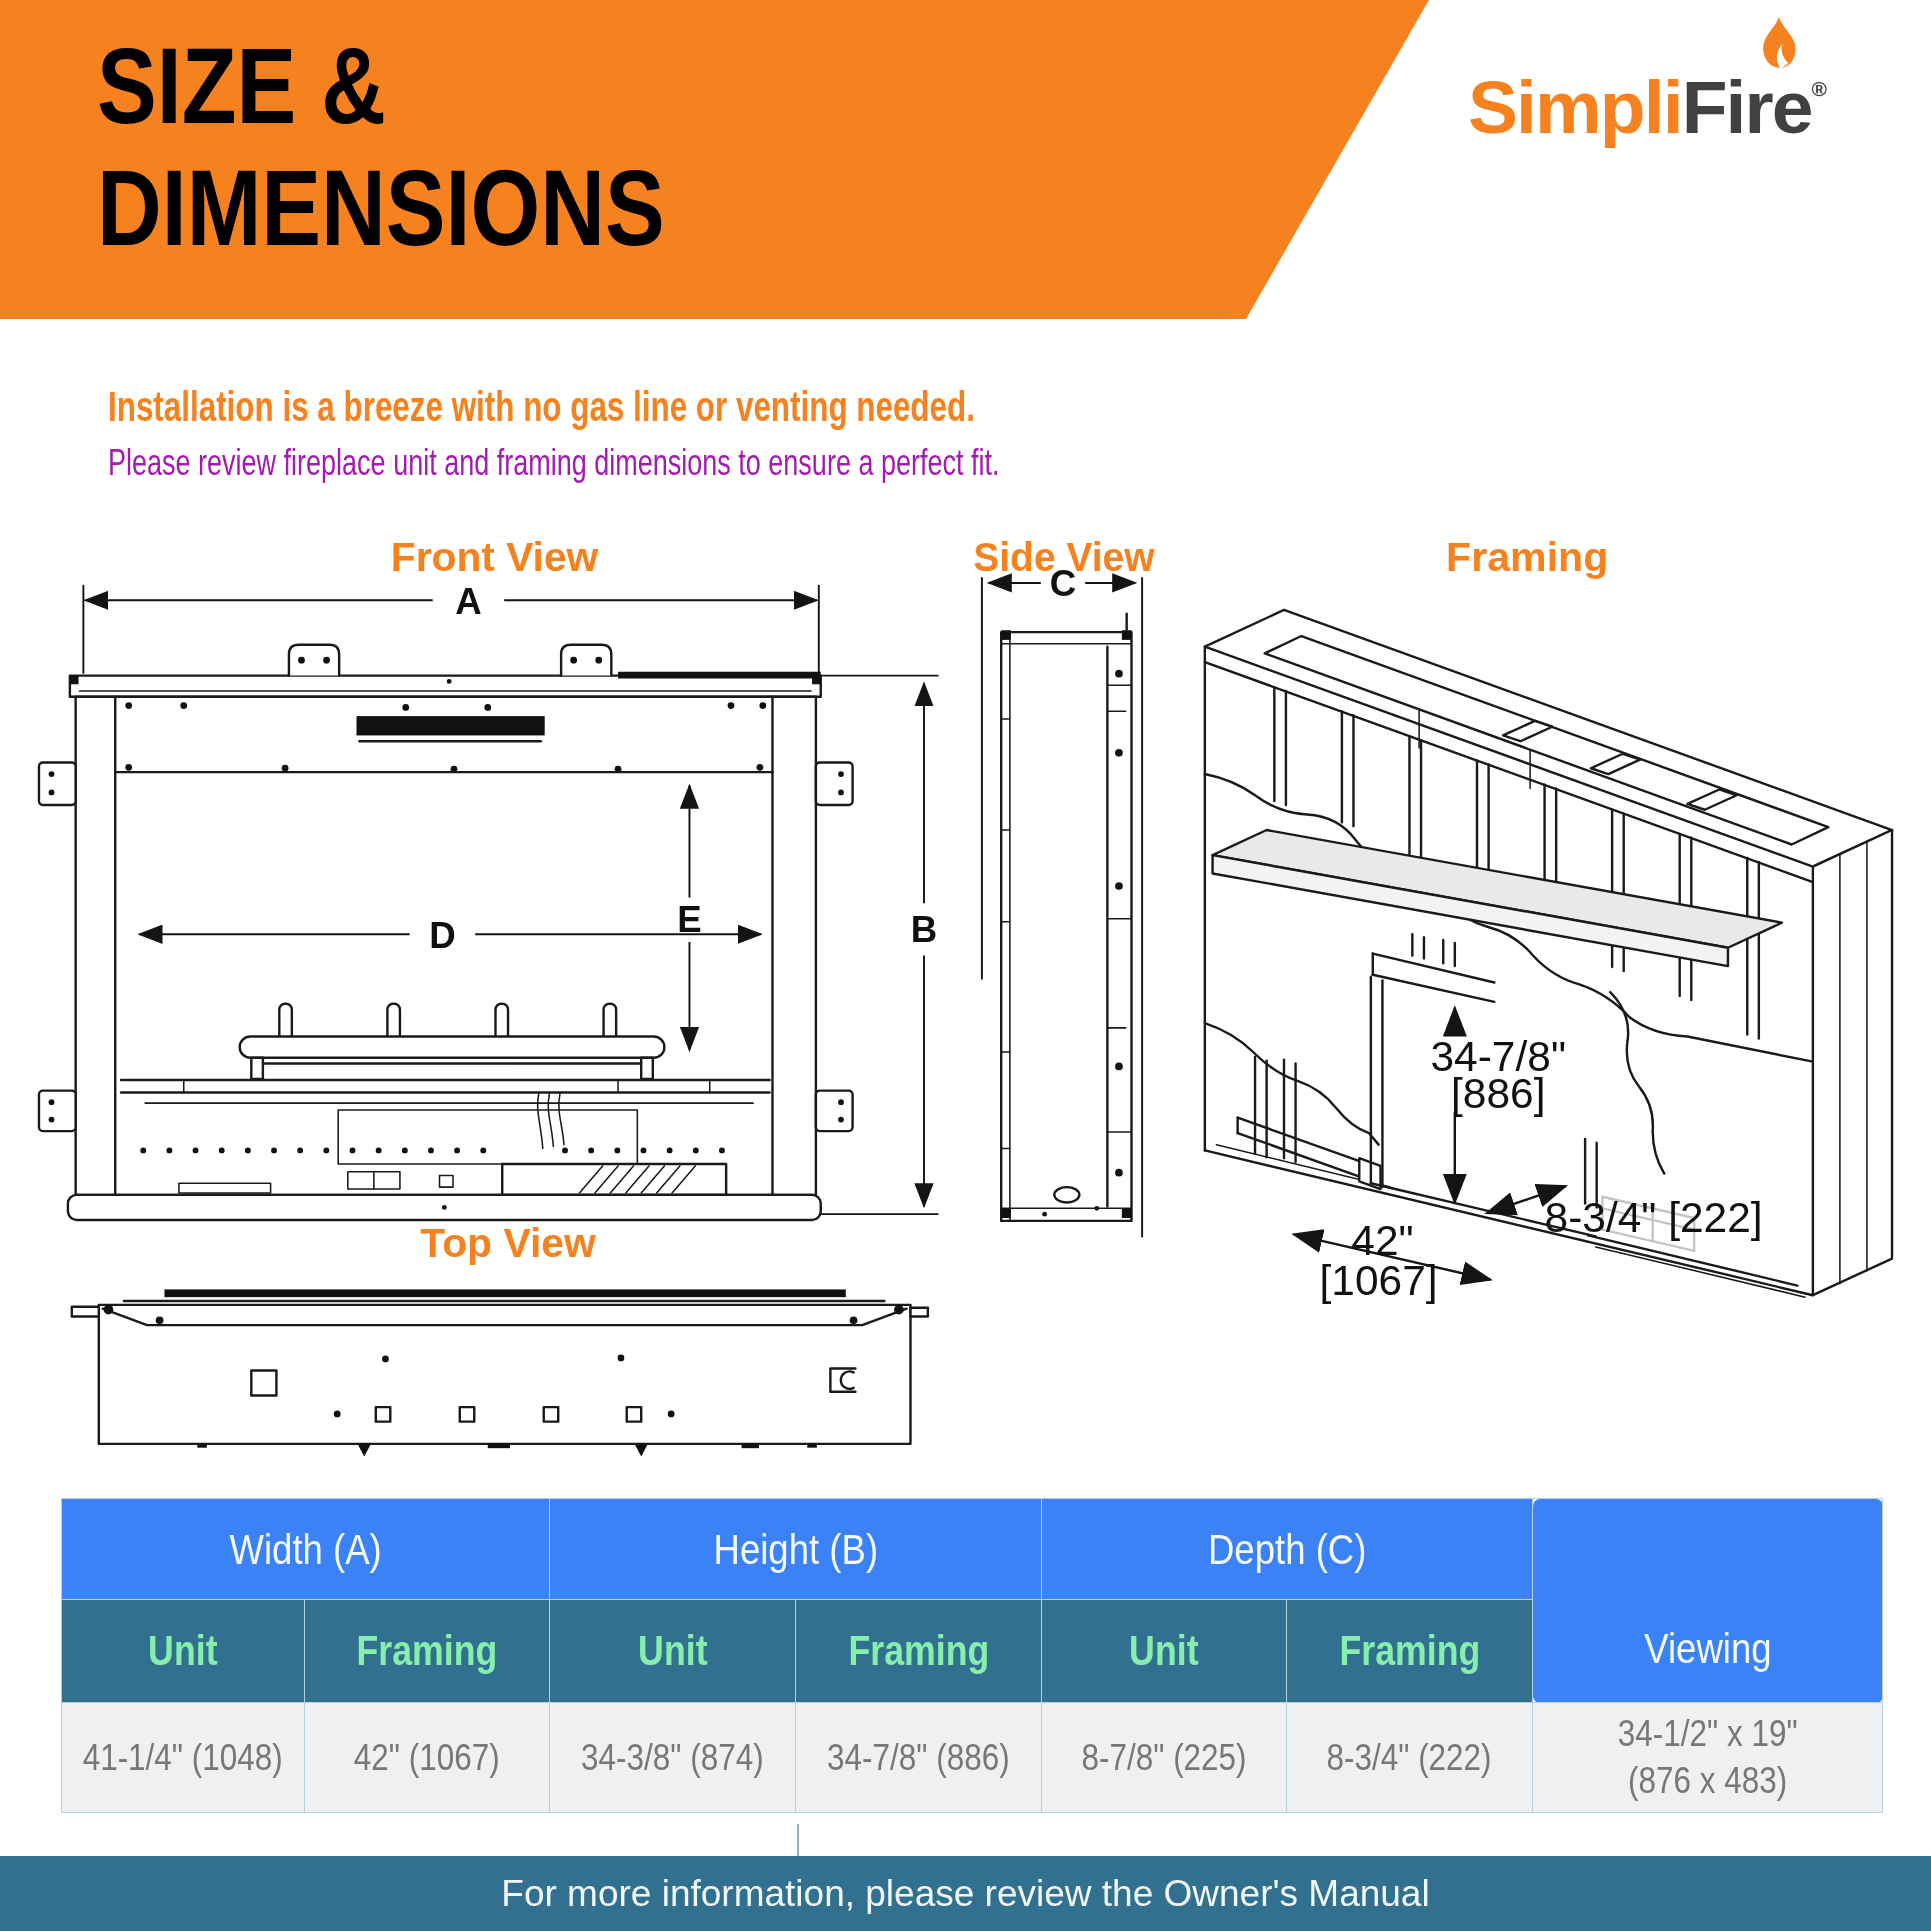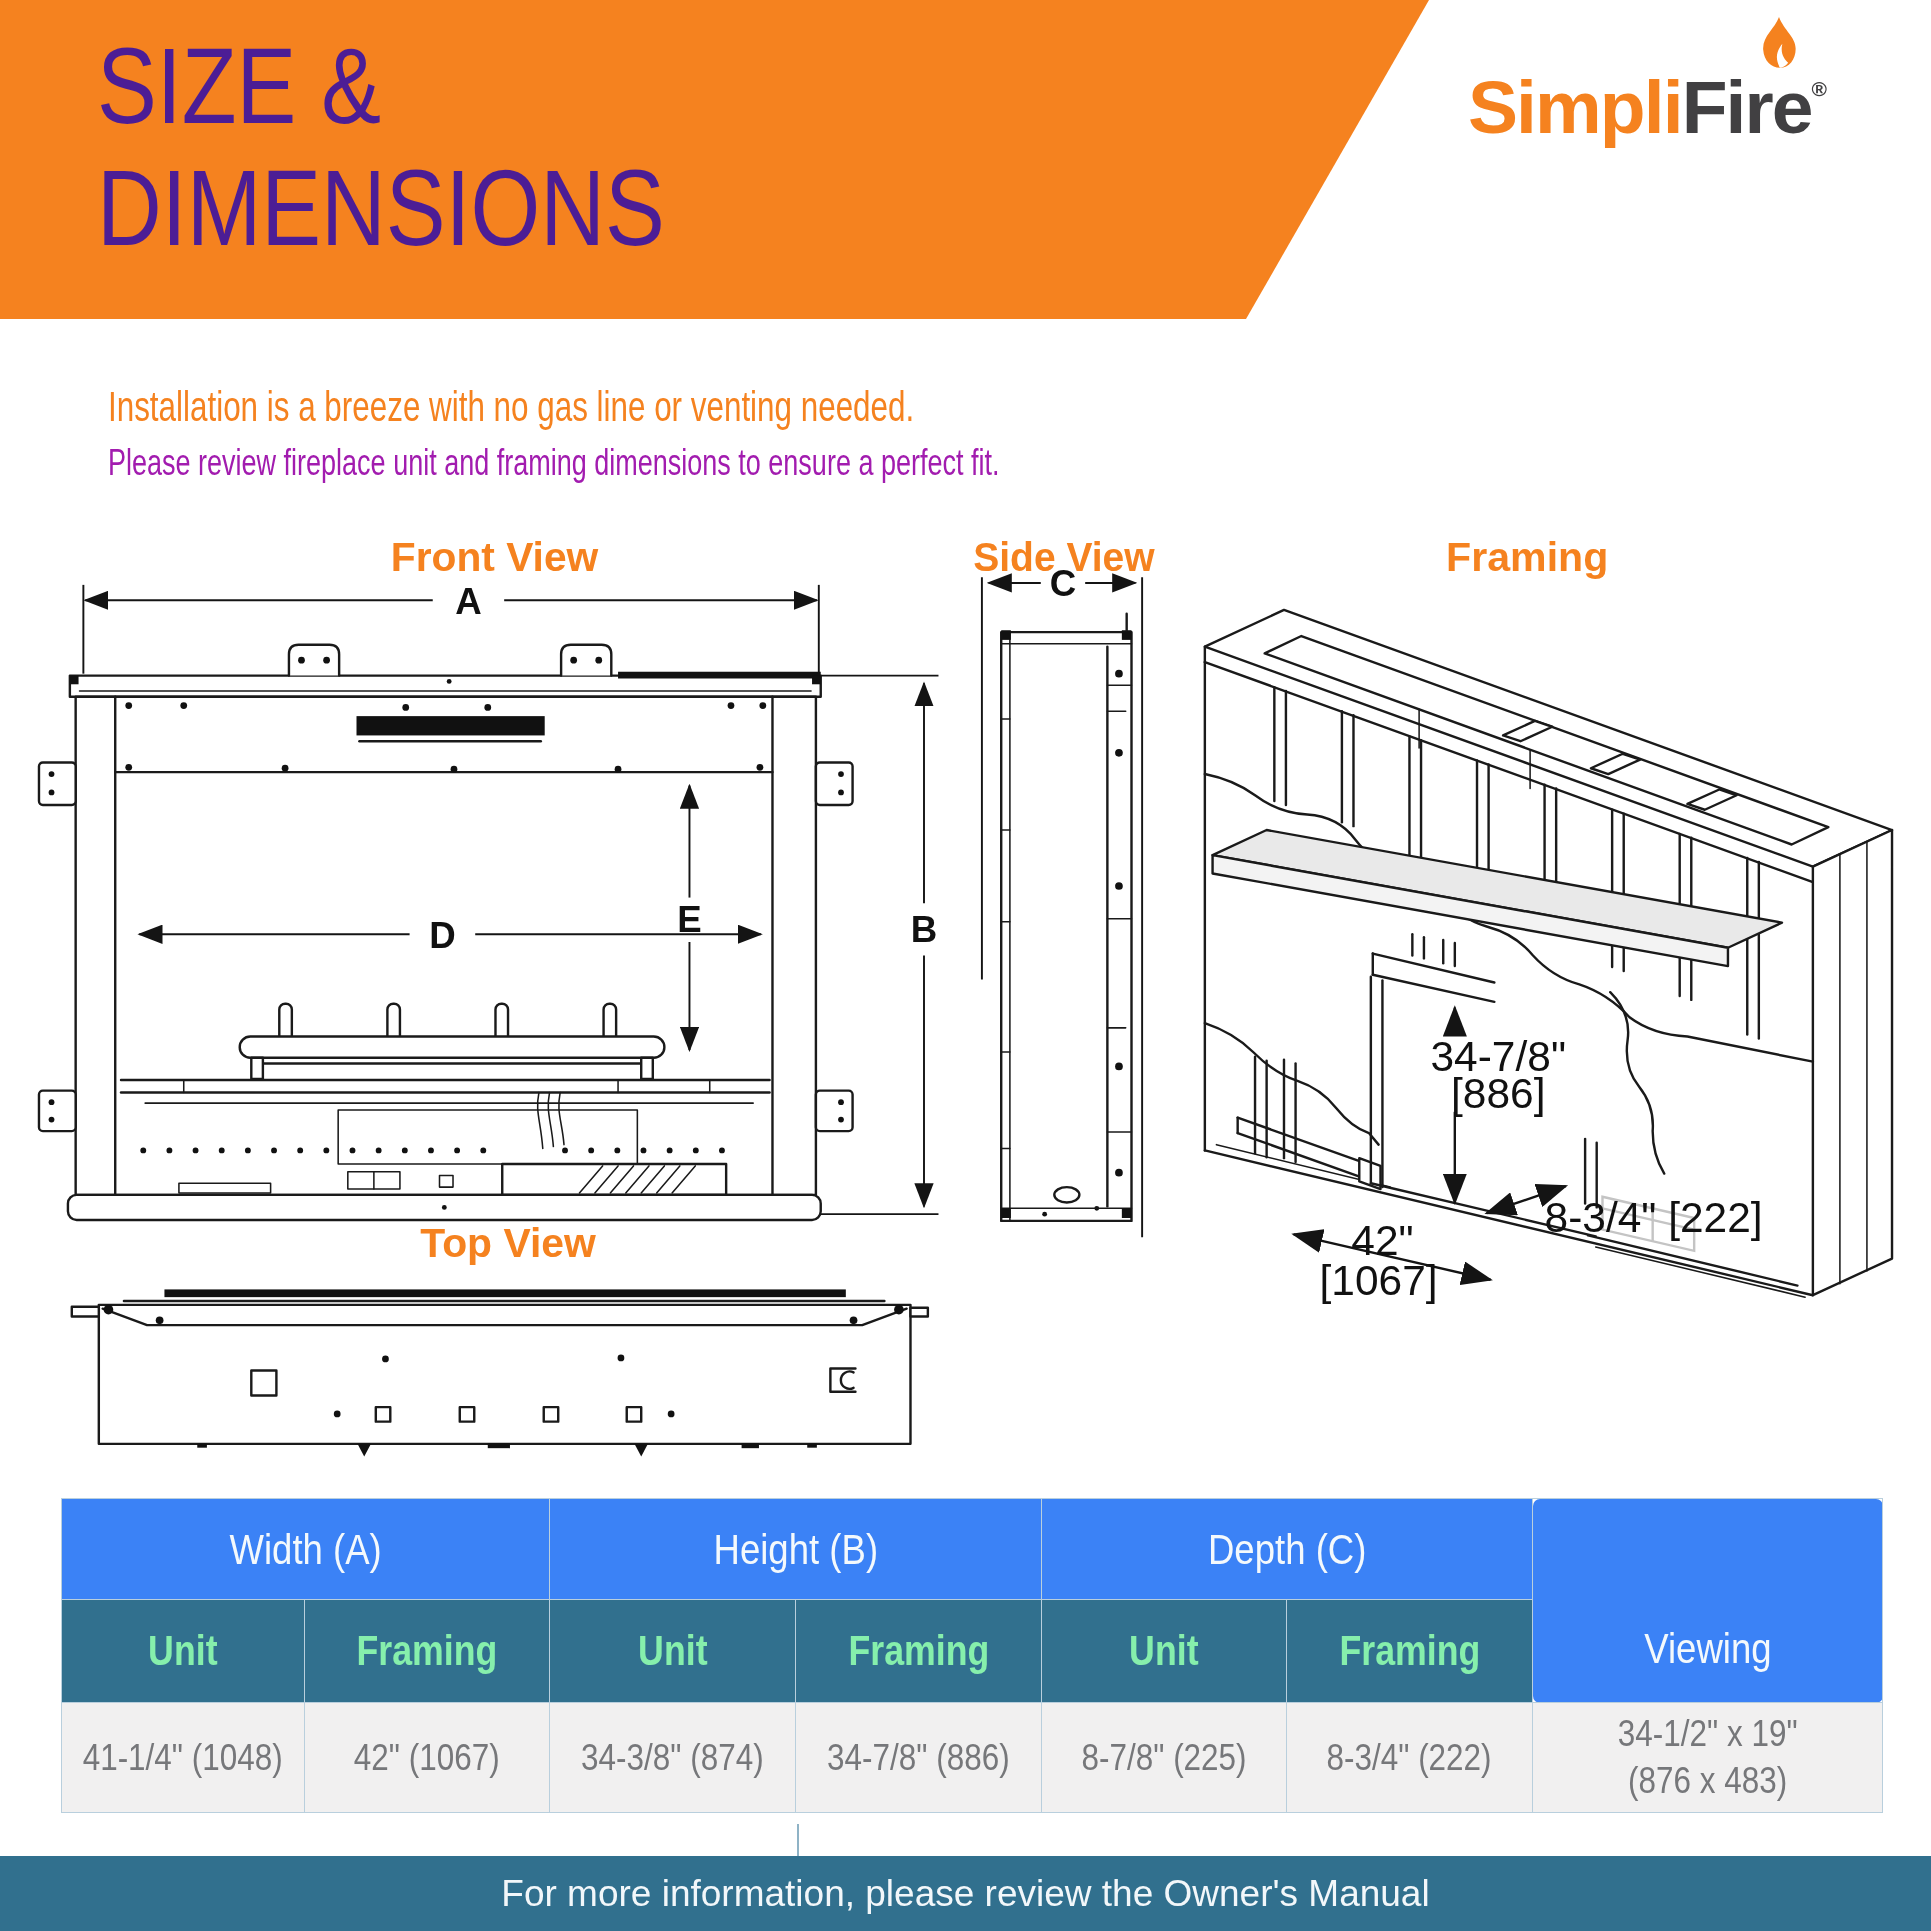--- a/index.html
+++ b/index.html
@@ -2,34 +2,34 @@
 <html><head>
 <meta charset="utf-8">
 <style>
   html,body{margin:0;padding:0;}
   body{font-family:"Liberation Sans", sans-serif; background:#ffffff;}
   .page{position:relative;width:1931px;height:1931px;background:#ffffff;overflow:hidden;}
 
   
   .banner{position:absolute;left:0;top:0;width:1931px;height:319px;background:#F5821F;
           clip-path:polygon(0 0,1429px 0,1246px 319px,0 319px);}
-  .banner-title{position:absolute;left:97px;top:25px;color:#4c1d95;font-weight:normal;
+  .banner-title{position:absolute;left:97px;top:25px;color:#000000;font-weight:bold;
                 font-size:108px;line-height:1.13;letter-spacing:0px;}
   .banner-title .tline{display:block;transform:scaleX(.83);transform-origin:left center;white-space:nowrap;}
 
   
   .logo{position:absolute;left:1468px;top:29px;width:425px;height:116px;white-space:nowrap;}
   .logo-text{position:absolute;left:0;bottom:0;font-size:75px;font-weight:bold;letter-spacing:-1.9px;line-height:1;}
   .logo-simpli{color:#F5821F;}
   .logo-fire{color:#414042;}
   .logo-reg{font-size:21px;color:#414042;vertical-align:37px;letter-spacing:0;}
   .logo-flame{position:absolute;left:286px;top:-15.4px;width:50px;height:56px;}
 
   
-  .intro-heading{position:absolute;left:108px;top:382px;color:#F5821F;font-weight:normal;font-size:43px;white-space:nowrap;}
+  .intro-heading{position:absolute;left:108px;top:382px;color:#F5821F;font-weight:bold;font-size:43px;white-space:nowrap;}
   .intro-heading>span{display:inline-block;transform:scaleX(.73);transform-origin:left center;}
   .intro-body{position:absolute;left:108px;top:442px;color:#a21caf;font-size:36px;white-space:nowrap;}
   .intro-body>span{display:inline-block;transform:scaleX(.75);transform-origin:left center;}
 
   
   .diagrams{position:absolute;left:0;top:526px;width:1931px;height:941px;}
   .ln{stroke:#1a1a1a;stroke-width:2.5;fill:none;stroke-linejoin:round;stroke-linecap:round;}
   .thin{stroke-width:1.6;}
   .fw{fill:#ffffff;}
   .dim{stroke:#141414;stroke-width:2;fill:none;}

